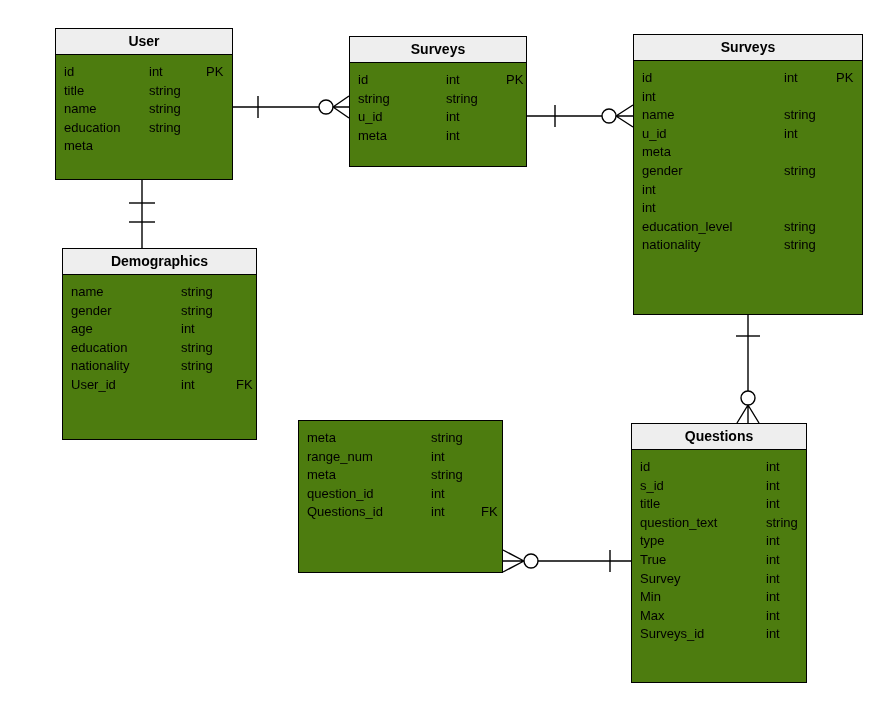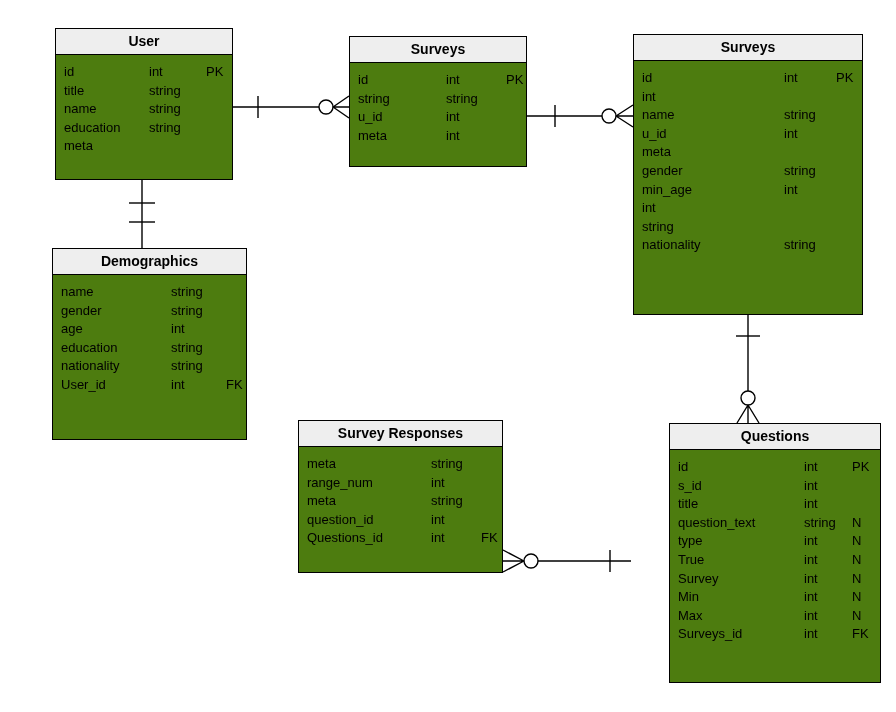--- a/index.html
+++ b/index.html
@@ -172,41 +172,41 @@
           <span class="fname">meta</span>
           <span class="ftype"></span>
           <span class="fkey"></span>
         </div>
         <div class="row">
           <span class="fname">gender</span>
           <span class="ftype">string</span>
           <span class="fkey"></span>
         </div>
         <div class="row">
-          <span class="fname">min_age</span>
-          <span class="ftype">int</span>
-          <span class="fkey"></span>
-        </div>
-        <div class="row">
-          <span class="ftype">int</span>
-          <span class="fkey"></span>
-        </div>
-        <div class="row">
+          <span class="ftype">int</span>
+          <span class="fkey"></span>
+        </div>
+        <div class="row">
+          <span class="ftype">int</span>
+          <span class="fkey"></span>
+        </div>
+        <div class="row">
+          <span class="fname">education_level</span>
           <span class="ftype">string</span>
           <span class="fkey"></span>
         </div>
         <div class="row">
           <span class="fname">nationality</span>
           <span class="ftype">string</span>
           <span class="fkey"></span>
         </div>
       </div>
   </div>
 
-  <div class="entity" style="left:52px; top:248px; width:195px; height:192px; --ncol:110px; --tcol:55px;">
+  <div class="entity" style="left:62px; top:248px; width:195px; height:192px; --ncol:110px; --tcol:55px;">
     <div class="entity-header">Demographics</div>
     <div class="fields">
         <div class="row">
           <span class="fname">name</span>
           <span class="ftype">string</span>
           <span class="fkey"></span>
         </div>
         <div class="row">
           <span class="fname">gender</span>
           <span class="ftype">string</span>
@@ -229,21 +229,20 @@
         </div>
         <div class="row">
           <span class="fname">User_id</span>
           <span class="ftype">int</span>
           <span class="fkey">FK</span>
         </div>
       </div>
   </div>
 
   <div class="entity" style="left:298px; top:420px; width:205px; height:153px; --ncol:124px; --tcol:50px;">
-    <div class="entity-header">Survey Responses</div>
     <div class="fields">
         <div class="row">
           <span class="fname">meta</span>
           <span class="ftype">string</span>
           <span class="fkey"></span>
         </div>
         <div class="row">
           <span class="fname">range_num</span>
           <span class="ftype">int</span>
           <span class="fkey"></span>
@@ -259,21 +258,21 @@
           <span class="fkey"></span>
         </div>
         <div class="row">
           <span class="fname">Questions_id</span>
           <span class="ftype">int</span>
           <span class="fkey">FK</span>
         </div>
       </div>
   </div>
 
-  <div class="entity" style="left:669px; top:423px; width:212px; height:260px; --ncol:126px; --tcol:48px;">
+  <div class="entity" style="left:631px; top:423px; width:176px; height:260px; --ncol:126px; --tcol:48px;">
     <div class="entity-header">Questions</div>
     <div class="fields">
         <div class="row">
           <span class="fname">id</span>
           <span class="ftype">int</span>
           <span class="fkey">PK</span>
         </div>
         <div class="row">
           <span class="fname">s_id</span>
           <span class="ftype">int</span>

